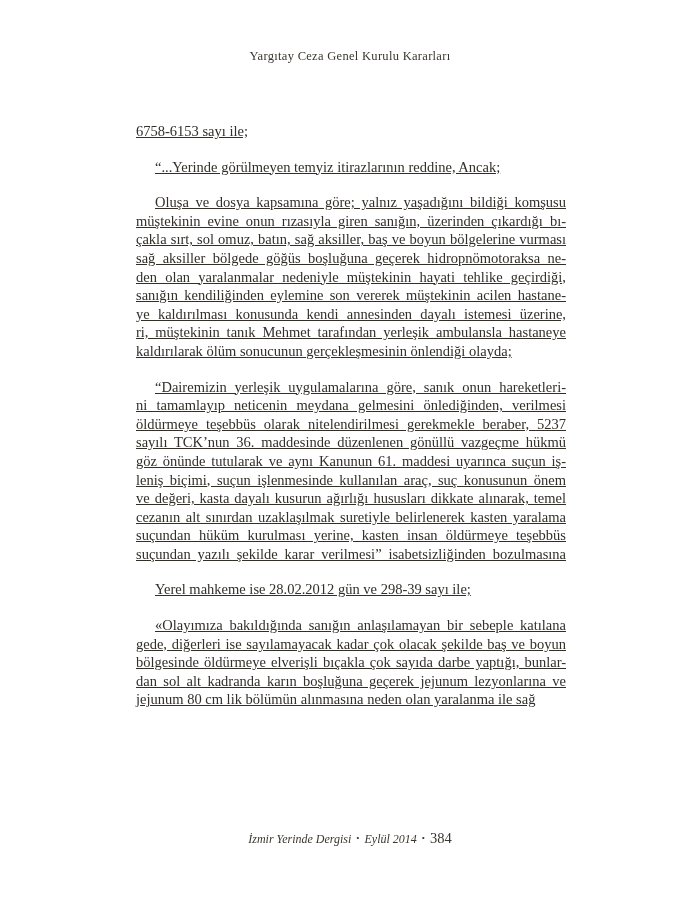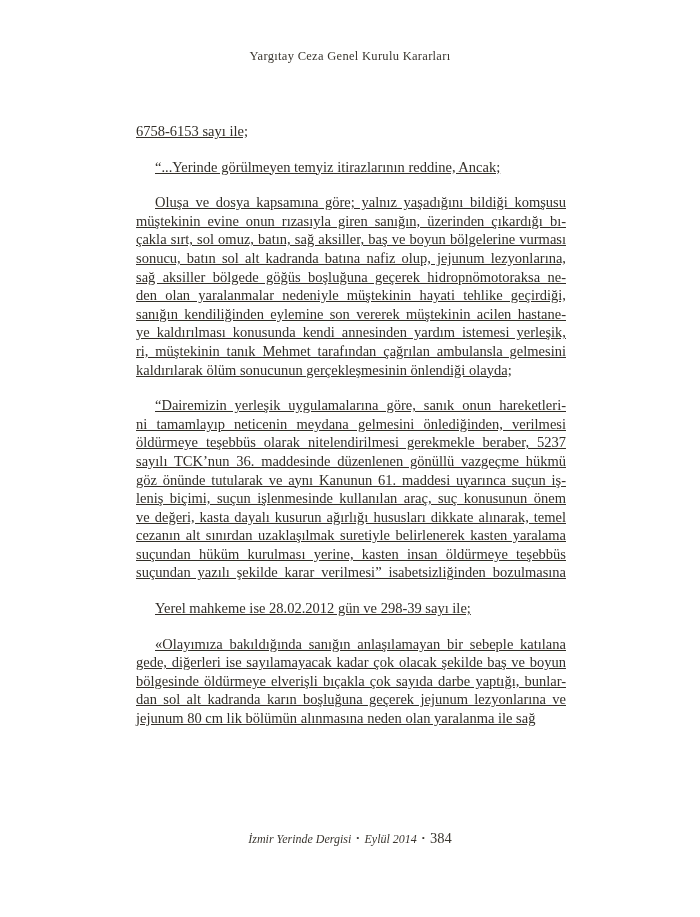--- a/index.html
+++ b/index.html
@@ -82,26 +82,25 @@
       <div class="para">
         <div class="line lastline">6758-6153 sayı ile;</div>
       </div>
       <div class="para indent">
         <div class="line lastline">“...Yerinde görülmeyen temyiz itirazlarının reddine, Ancak;</div>
       </div>
       <div class="para indent">
         <div class="line">Oluşa ve dosya kapsamına göre; yalnız yaşadığını bildiği komşusu</div>
         <div class="line">müştekinin evine onun rızasıyla giren sanığın, üzerinden çıkardığı bı-</div>
         <div class="line">çakla sırt, sol omuz, batın, sağ aksiller, baş ve boyun bölgelerine vurması</div>
-        <div class="line">sonucu, batın sol alt kadranda batına nafiz olup, jejunum lezyonlarına,</div>
         <div class="line">sağ aksiller bölgede göğüs boşluğuna geçerek hidropnömotoraksa ne-</div>
         <div class="line">den olan yaralanmalar nedeniyle müştekinin hayati tehlike geçirdiği,</div>
         <div class="line">sanığın kendiliğinden eylemine son vererek müştekinin acilen hastane-</div>
-        <div class="line">ye kaldırılması konusunda kendi annesinden yardım istemesi yerleşik,</div>
-        <div class="line">ri, müştekinin tanık Mehmet tarafından çağrılan ambulansla gelmesini</div>
+        <div class="line">ye kaldırılması konusunda kendi annesinden dayalı istemesi üzerine,</div>
+        <div class="line">ri, müştekinin tanık Mehmet tarafından yerleşik ambulansla hastaneye</div>
         <div class="line lastline">kaldırılarak ölüm sonucunun gerçekleşmesinin önlendiği olayda;</div>
       </div>
       <div class="para indent">
         <div class="line">“Dairemizin yerleşik uygulamalarına göre, sanık onun hareketleri-</div>
         <div class="line">ni tamamlayıp neticenin meydana gelmesini önlediğinden, verilmesi</div>
         <div class="line">öldürmeye teşebbüs olarak nitelendirilmesi gerekmekle beraber, 5237</div>
         <div class="line">sayılı TCK’nun 36. maddesinde düzenlenen gönüllü vazgeçme hükmü</div>
         <div class="line">göz önünde tutularak ve aynı Kanunun 61. maddesi uyarınca suçun iş-</div>
         <div class="line">leniş biçimi, suçun işlenmesinde kullanılan araç, suç konusunun önem</div>
         <div class="line">ve değeri, kasta dayalı kusurun ağırlığı hususları dikkate alınarak, temel</div>

